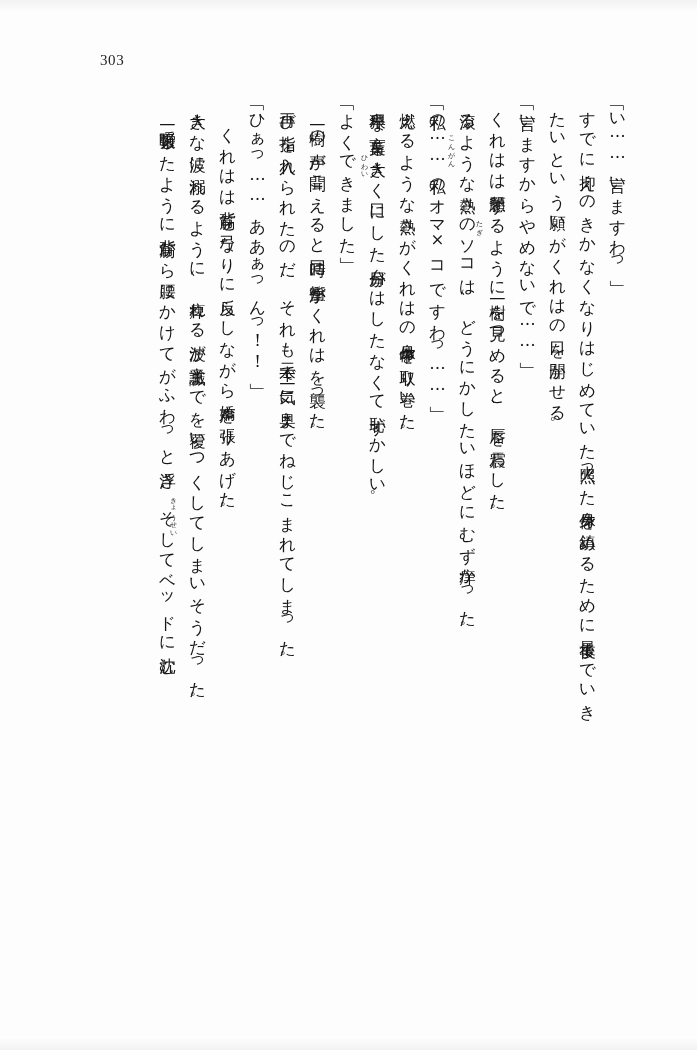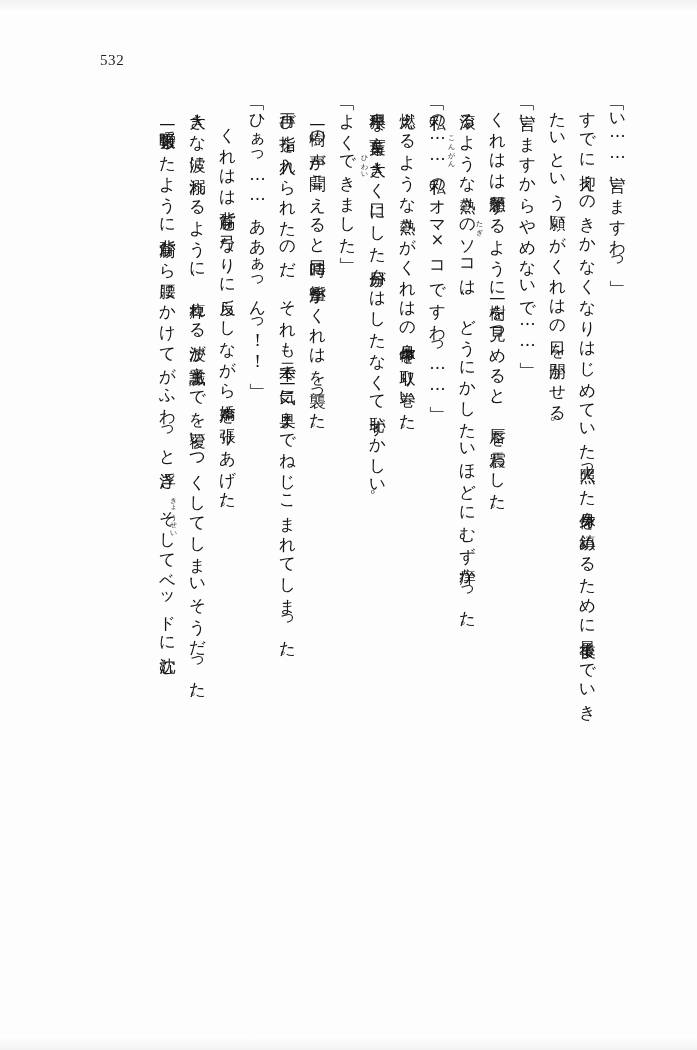--- a/index.html
+++ b/index.html
@@ -88,21 +88,21 @@
     background: linear-gradient(to top, #f2f2f2, #ffffff);
   }
 </style>
 </head>
 <body>
 
 <div class="page">
 
   <div class="page-edge-top"></div>
 
-  <div class="page-number">532</div>
+  <div class="page-number">303</div>
 
   <div class="text-block">
     <div class="line">「い……言いますわっ」</div>
     <div class="line">すでに抑えのきかなくなりはじめていた火照った身体を鎮めるために最後までいき</div>
     <div class="line">たいという願いがくれはの口を開かせる。</div>
     <div class="line">「言いますからやめないで……」</div>
     <div class="line">くれはは懇願するように一樹を見つめると、唇を震わした。</div>
     <div class="line">滾るような熱さのソコは、どうにかしたいほどにむず痒かった。</div>
     <div class="line">「私の……私のオマ×コですわっ……」</div>
     <div class="line">燃えるような熱さがくれはの身体中を取り巻いた。</div>

